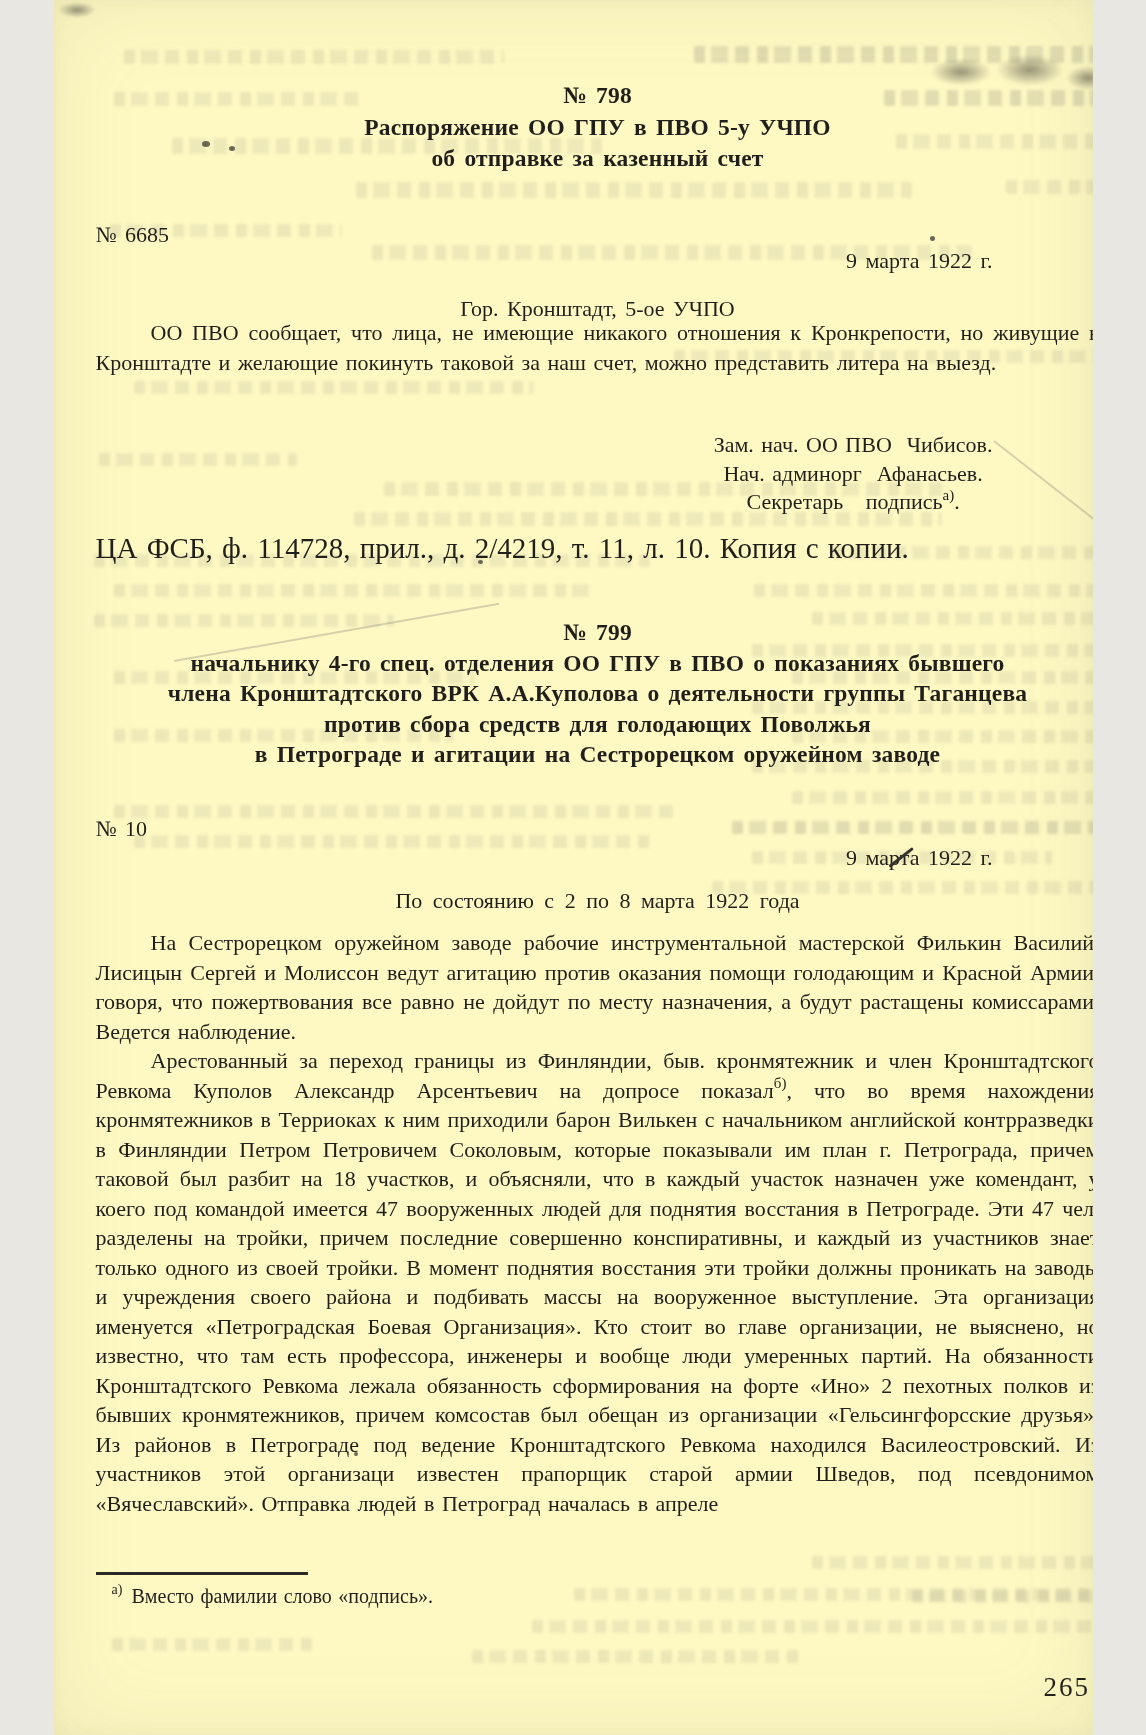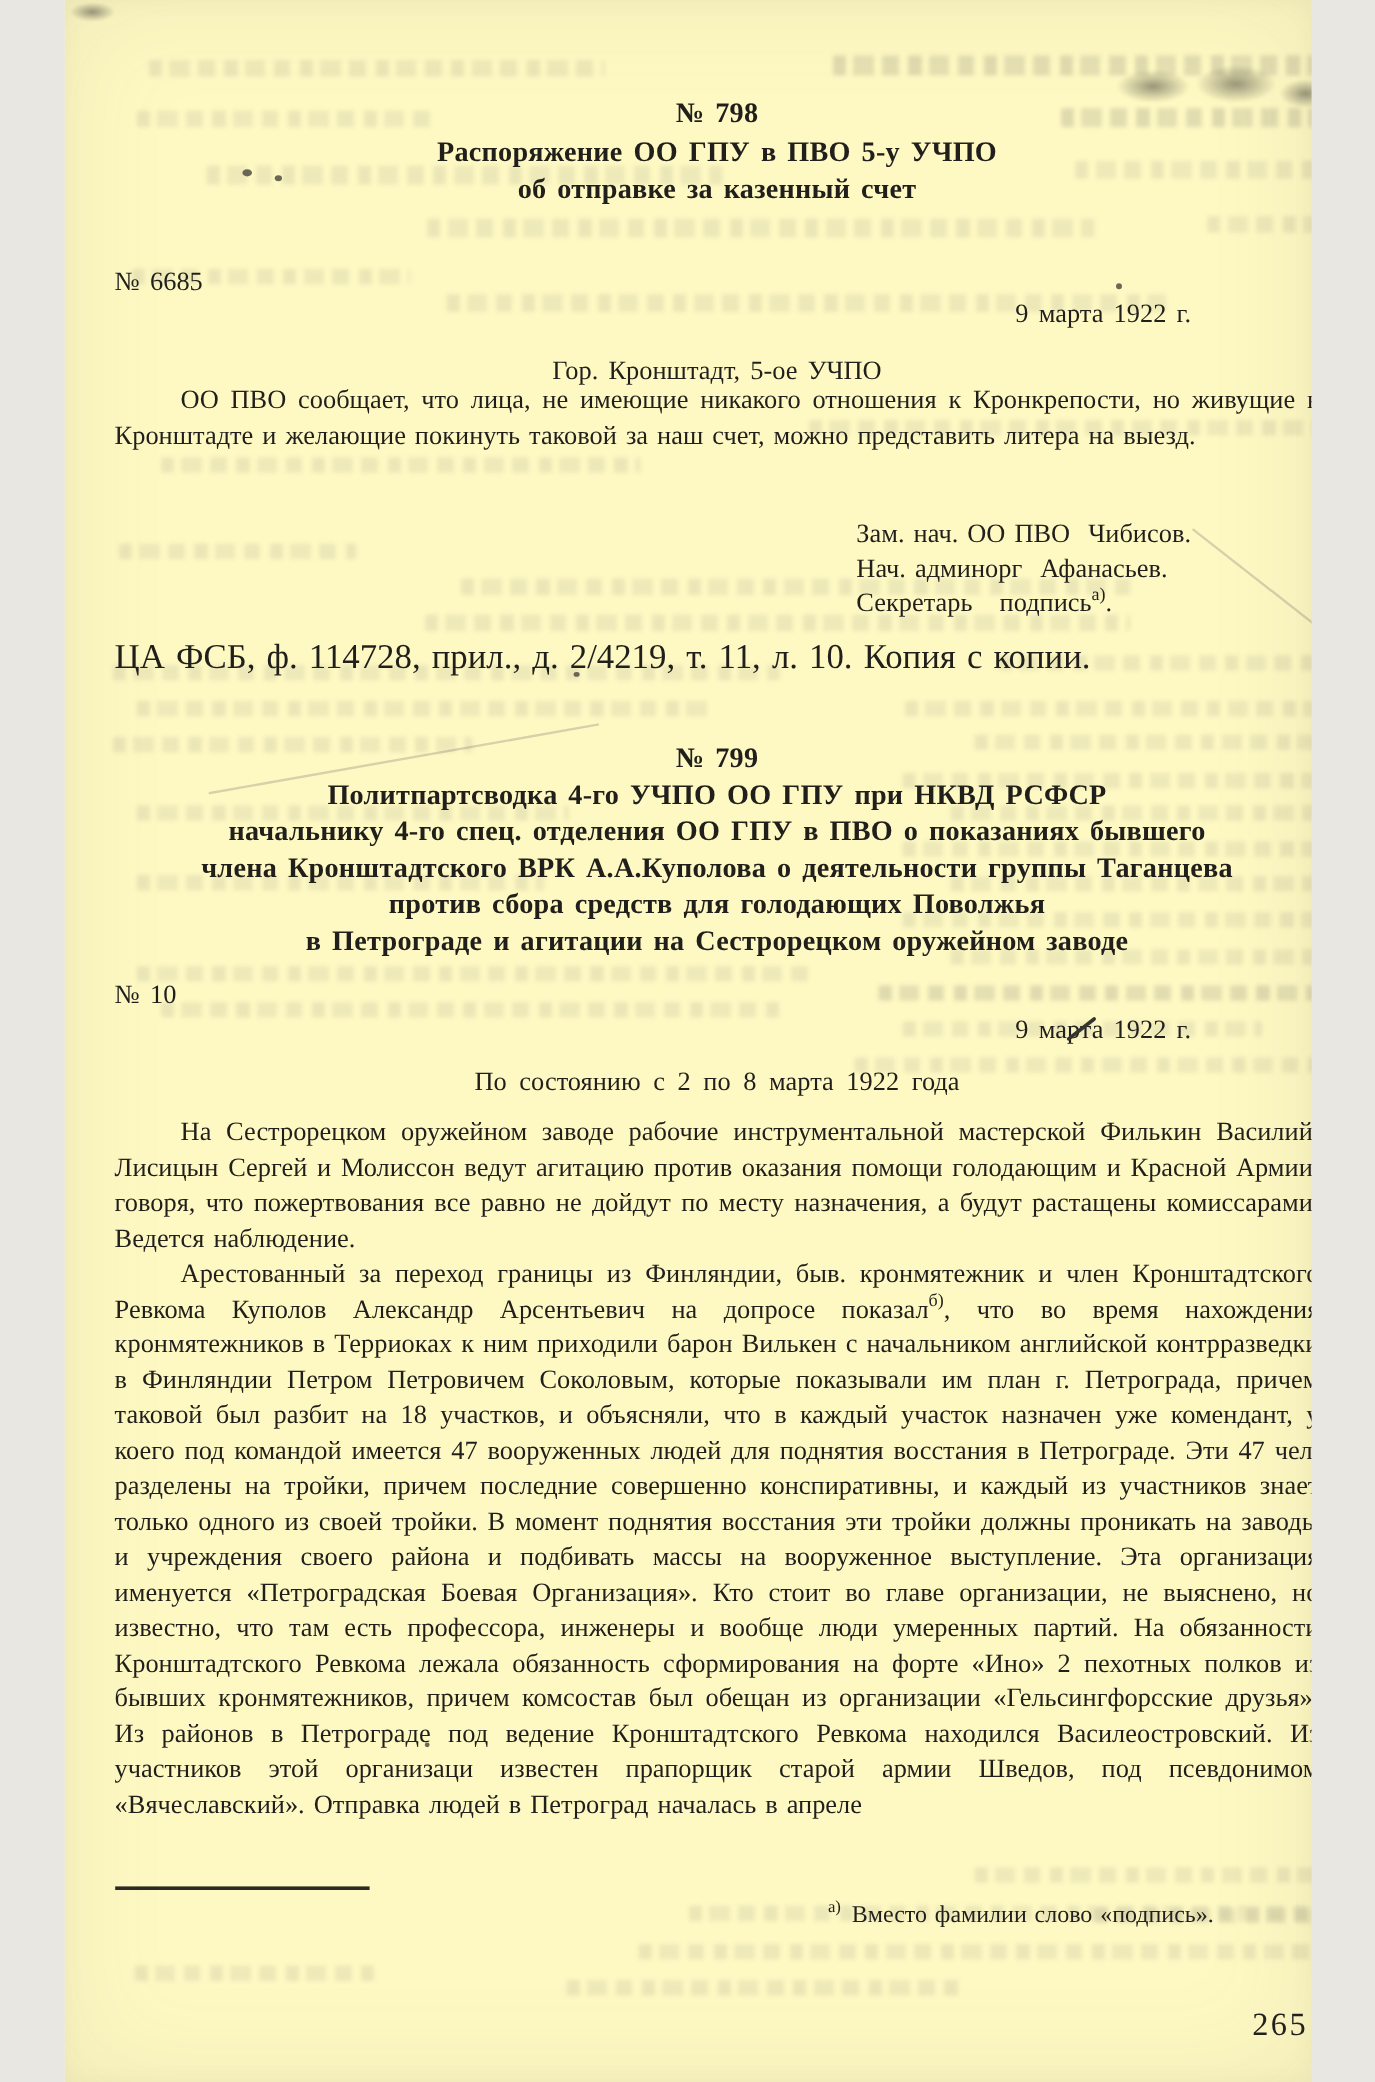--- a/index.html
+++ b/index.html
@@ -26,21 +26,21 @@
   .bold-head {
     font-weight: 700;
     font-size: 23.5px;
     line-height: 31.5px;
     word-spacing: 3px;
     letter-spacing: .2px;
   }
   .bold-head .head-line { white-space: nowrap; }
   .h799 { line-height: 30.5px; }
   .plain { font-size: 22px; word-spacing: 3px; }
-  .right-col { right: 100px; text-align: left; }
+  .right-col { right: 100px; text-align: center; }
   .left-col { left: 42px; }
   .body-block { left: 42px; width: 1004px; }
   .body-block p {
     margin: 0;
     font-size: 22px;
     line-height: 29.5px;
     text-align: justify;
     text-indent: 55px;
     word-spacing: 2px;
   }
@@ -104,39 +104,38 @@
       <div class="sig-line">Нач. админорг&nbsp;&nbsp;Афанасьев.</div>
       <div class="sig-line"><span>Секретарь&nbsp;&nbsp;&nbsp;подпись</span><sup class="marker">а)</sup><span>.</span></div>
     </div>
 
     <div class="abs left-col archive-line" style="top:532px;">ЦА ФСБ, ф. 114728, прил., д. 2/4219, т. 11, л. 10. Копия с копии.</div>
   </section>
 
   <section>
     <div class="abs center-col bold-head h799" style="top:617px;">
       <div class="head-line">№ 799</div>
-      <div class="head-line">Политпартсводка 4-го УЧПО ОО ГПУ при НКВД РСФСР</div>
       <div class="head-line">начальнику 4-го спец. отделения ОО ГПУ в ПВО о показаниях бывшего</div>
       <div class="head-line">члена Кронштадтского ВРК А.А.Куполова о деятельности группы Таганцева</div>
       <div class="head-line">против сбора средств для голодающих Поволжья</div>
       <div class="head-line">в Петрограде и агитации на Сестрорецком оружейном заводе</div>
     </div>
 
     <div class="abs left-col plain" style="top:816px;">№ 10</div>
     <div class="abs right-col plain" style="top:845px;">9 марта 1922 г.</div>
     <div class="abs center-col subtitle" style="top:888px;">По состоянию с 2 по 8 марта 1922 года</div>
 
     <div class="abs body-block" style="top:928px;">
       <p>На Сестрорецком оружейном заводе рабочие инструментальной мастерской Филькин Василий, Лисицын Сергей и Молиссон ведут агитацию против оказания помощи голодающим и Красной Армии, говоря, что пожертвования все равно не дойдут по месту назначения, а будут растащены комиссарами. Ведется наблюдение.</p>
       <p><span>Арестованный за переход границы из Финляндии, быв. кронмятежник и член Кронштадтского Ревкома Куполов Александр Арсентьевич на допросе показал</span><sup class="marker">б)</sup><span>, что во время нахождения кронмятежников в Терриоках к ним приходили барон Вилькен с начальником английской контрразведки в Финляндии Петром Петровичем Соколовым, которые показывали им план г. Петрограда, причем таковой был разбит на 18 участков, и объясняли, что в каждый участок назначен уже комендант, у коего под командой имеется 47 вооруженных людей для поднятия восстания в Петрограде. Эти 47 чел. разделены на тройки, причем последние совершенно конспиративны, и каждый из участников знает только одного из своей тройки. В момент поднятия восстания эти тройки должны проникать на заводы и учреждения своего района и подбивать массы на вооруженное выступление. Эта организация именуется «Петроградская Боевая Организация». Кто стоит во главе организации, не выяснено, но известно, что там есть профессора, инженеры и вообще люди умеренных партий. На обязанности Кронштадтского Ревкома лежала обязанность сформирования на форте «Ино» 2 пехотных полков из бывших кронмятежников, причем комсостав был обещан из организации «Гельсингфорсские друзья». Из районов в Петрограде под ведение Кронштадтского Ревкома находился Василеостровский. Из участников этой организаци известен прапорщик старой армии Шведов, под псевдонимом «Вячеславский». Отправка людей в Петроград началась в апреле</span></p>
     </div>
   </section>
 
   <div class="abs footnote-rule"></div>
-  <div class="abs footnotes" style="top:1582px;text-align:right;">
+  <div class="abs footnotes" style="top:1582px;">
     <div class="footnote"><sup class="marker">а)</sup><span>Вместо фамилии слово «подпись».</span></div>
   </div>
 
   <div class="abs page-number" style="left:990px; top:1672px;">265</div>
 
   <div class="pen-slash" style="left:832px; top:856px; width:30px; transform:rotate(-38deg);"></div>
 <div class="bleed" style="left: 70px; top: 50px; width: 380px; height: 14px;"></div>
     <div class="bleed dark" style="left: 640px; top: 46px; width: 460px; height: 17px;"></div>
     <div class="bleed" style="left: 60px; top: 92px; width: 250px; height: 14px;"></div>
     <div class="bleed dark" style="left: 830px; top: 90px; width: 290px; height: 16px;"></div>

